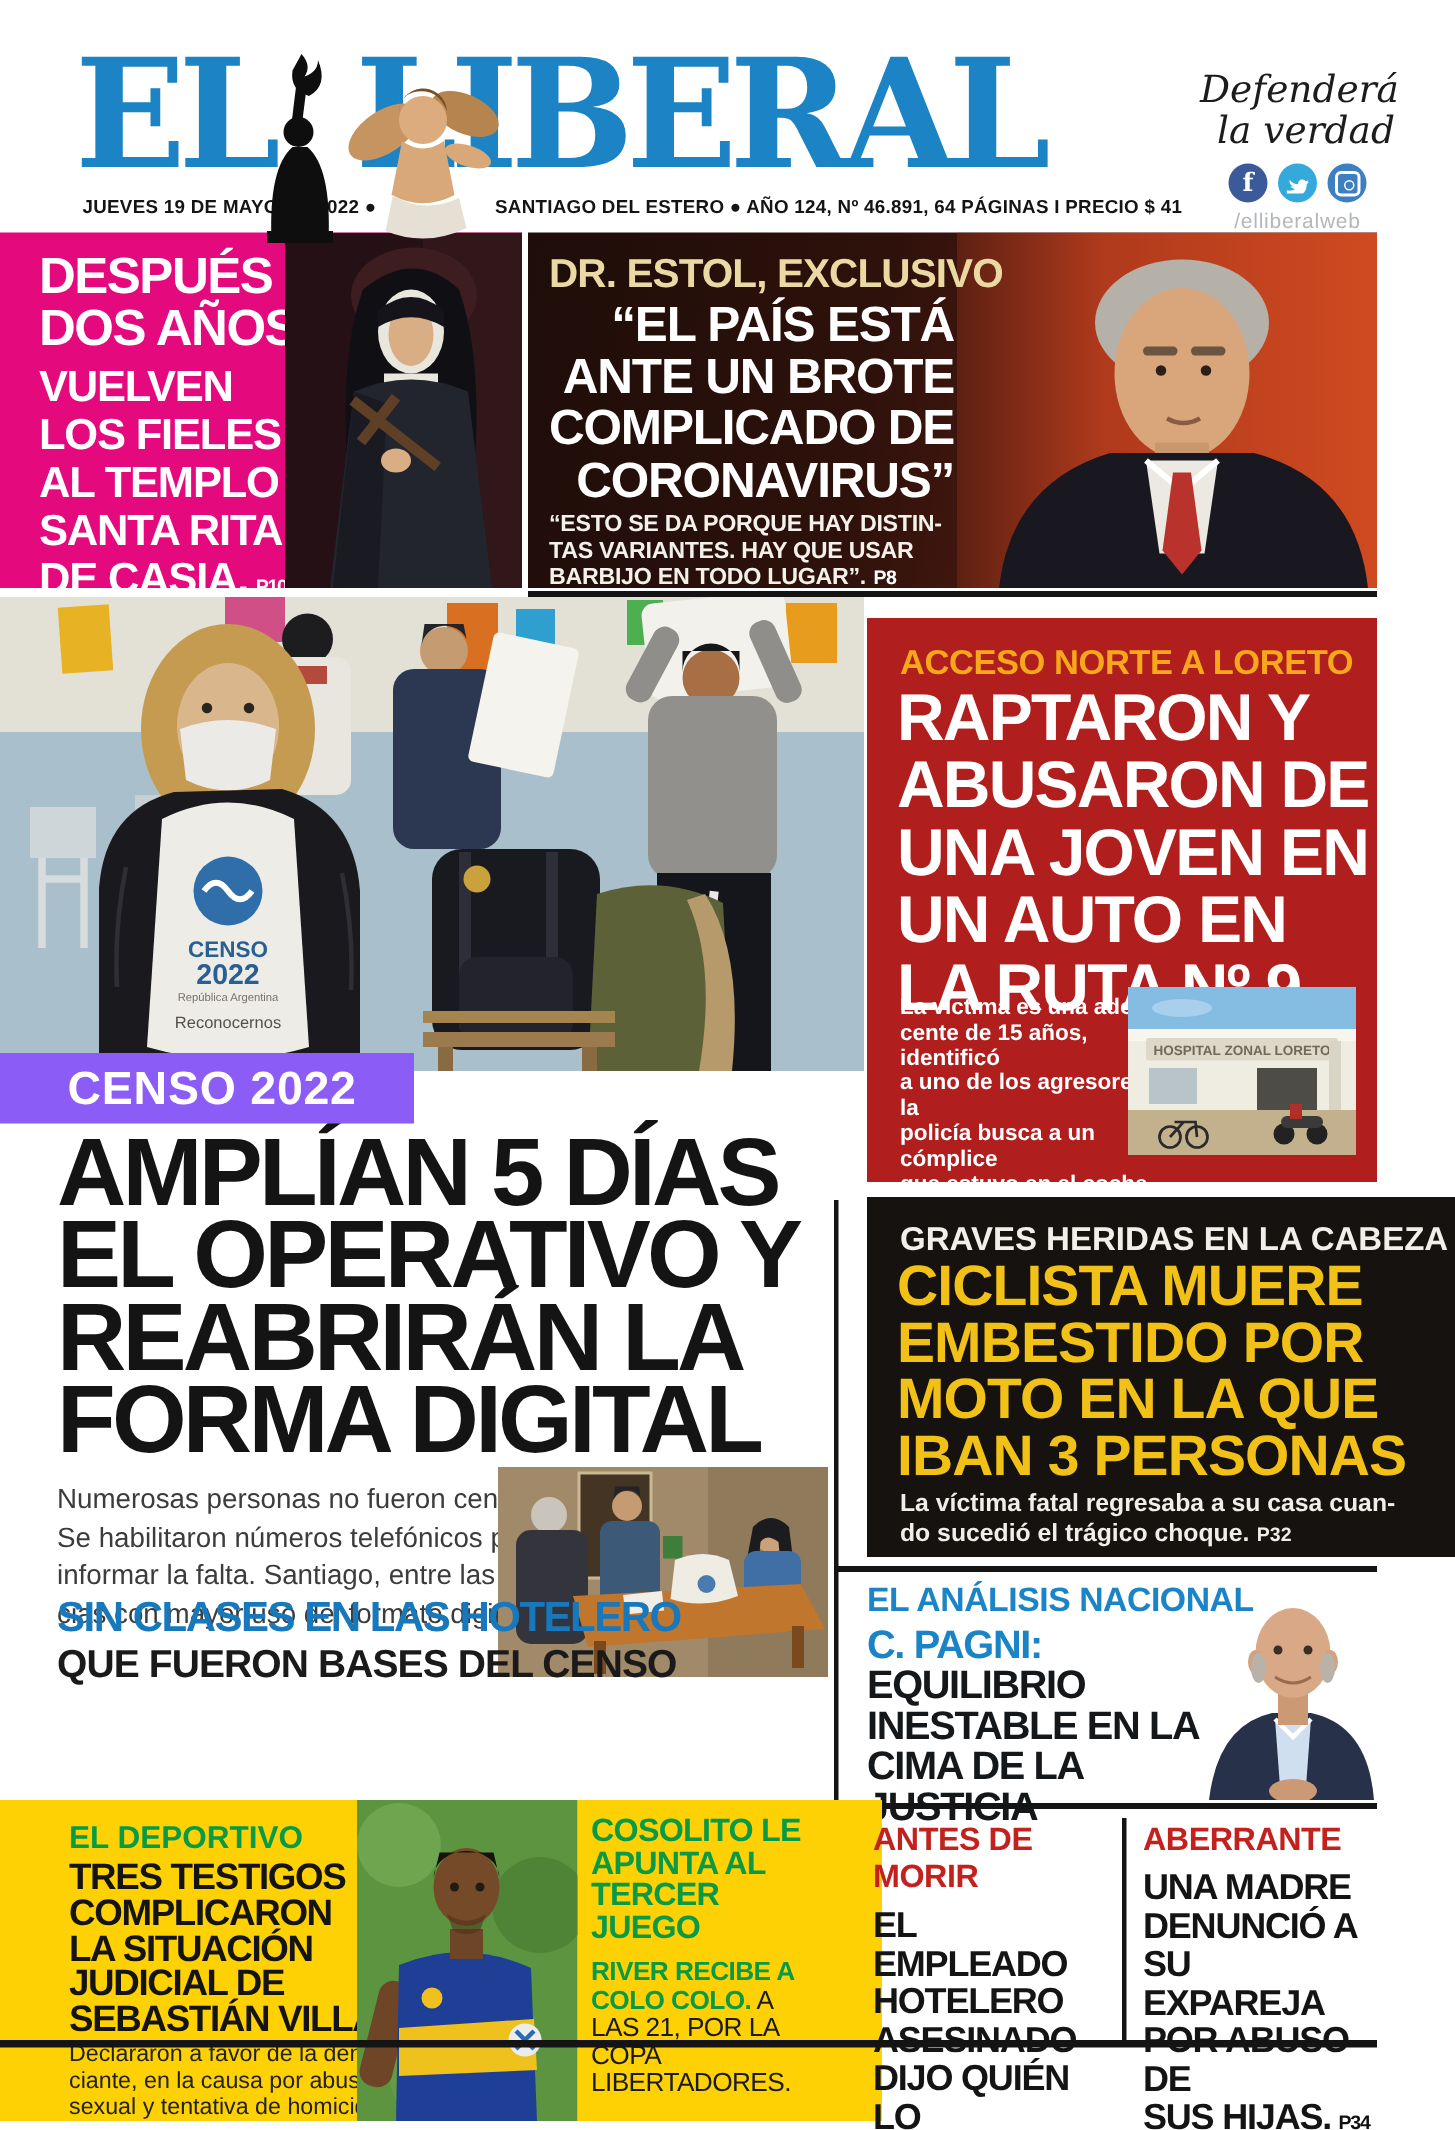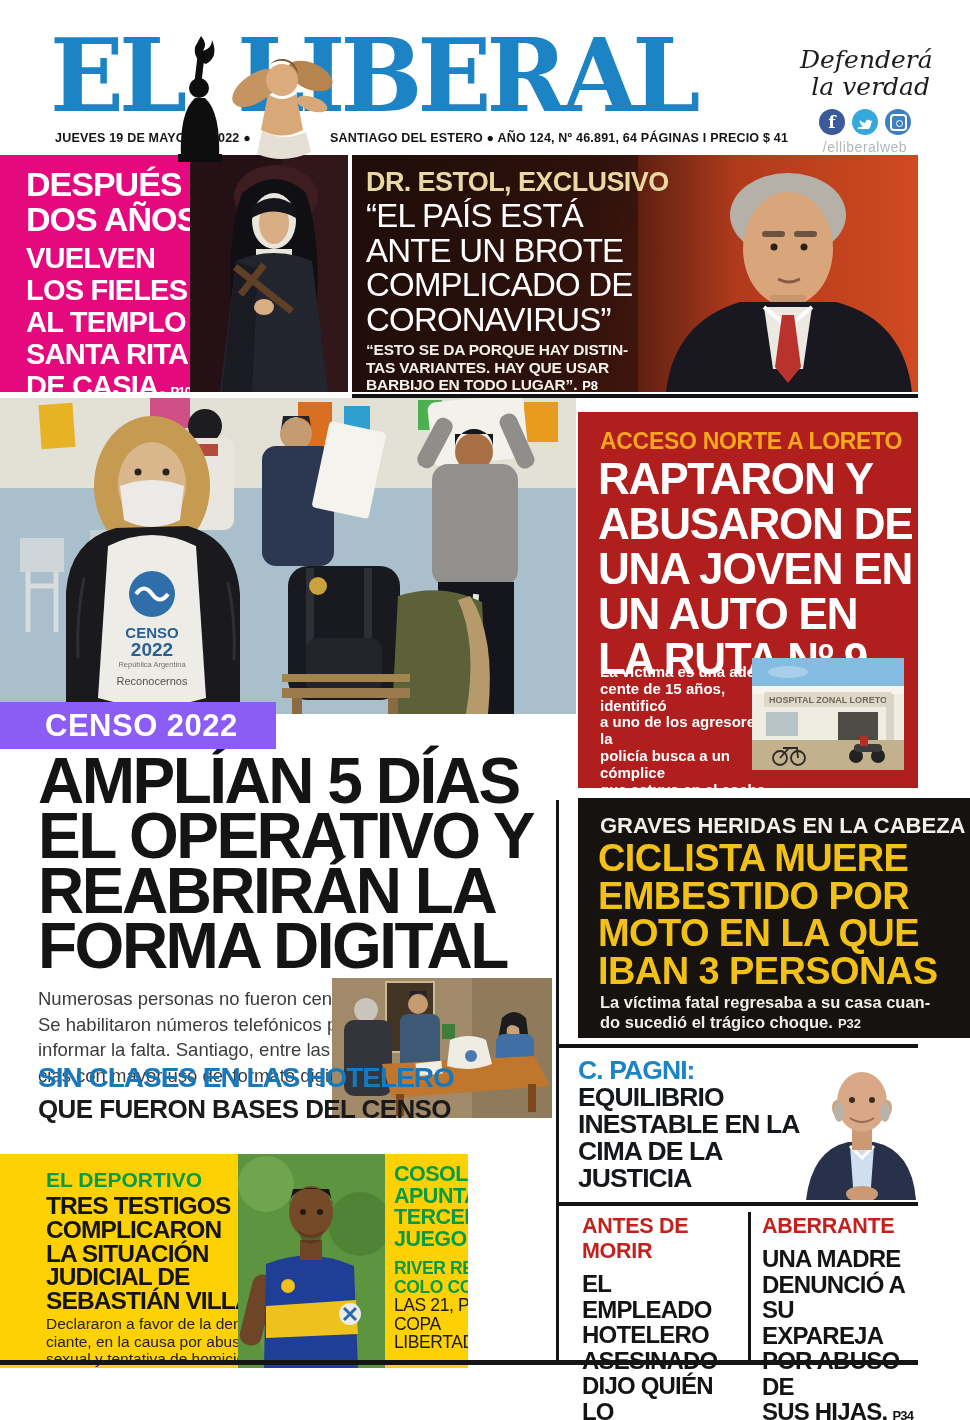--- a/index.html
+++ b/index.html
@@ -24,21 +24,21 @@
   .ig-dot{position:absolute;left:4px;top:4px;width:5px;height:5px;border:1.6px solid #fff;border-radius:50%;}
   .handle{margin-top:4px;font-size:14px;color:#b3b7ba;letter-spacing:.5px;}
 
   
   .pink-box{left:0;top:155px;width:348px;height:237px;background:#e40a7d;overflow:hidden;}
   .pink-h1{left:26px;top:12px;font-size:34px;line-height:1.04;font-weight:bold;color:#fff;letter-spacing:-1px;}
   .pink-h2{left:26px;top:88px;font-size:29px;line-height:1.1;font-weight:bold;color:#fff;letter-spacing:-.8px;}
   .estol-box{left:352px;top:155px;width:566px;height:237px;overflow:hidden;
              background:linear-gradient(100deg,#1e0d09 0%,#2e110b 40%,#471810 60%,#5e2012 75%);}
   .estol-kicker{left:14px;top:12px;font-size:27px;font-weight:bold;color:#ead9a2;letter-spacing:-.6px;}
-  .estol-head{left:14px;top:44px;font-size:33px;line-height:34.5px;font-weight:normal;color:#fff;letter-spacing:-.8px;}
+  .estol-head{left:14px;top:44px;font-size:33px;line-height:34.5px;font-weight:bold;color:#fff;letter-spacing:-.8px;text-align:right;}
   .estol-sub{left:14px;top:186px;font-size:15.5px;line-height:17.5px;font-weight:bold;color:#f3f1ea;letter-spacing:-.2px;}
   .rule{background:#141414;}
 
   
   .censo-strip{left:0;top:702px;width:276px;height:47px;background:#8b5cf6;z-index:6;}
   .censo-strip span{display:block;padding-left:45px;font-size:31px;line-height:47px;font-weight:bold;color:#fff;letter-spacing:.5px;}
   .censo-head{left:38px;top:754px;font-size:64px;line-height:55px;font-weight:bold;color:#141414;letter-spacing:-2.5px;}
   .censo-body{left:38px;top:986px;font-size:18.5px;line-height:25.5px;color:#3c3c3c;}
   .censo-sub-blue{left:38px;top:1062px;font-size:28px;font-weight:bold;color:#1778bc;letter-spacing:-1px;}
   .censo-sub-black{left:38px;top:1094px;font-size:26px;font-weight:bold;color:#1a1a1a;letter-spacing:-.6px;}
@@ -58,21 +58,21 @@
   .pagni-kicker{font-size:22.5px;font-weight:bold;color:#1b84c6;letter-spacing:-.3px;}
   .pagni-head{margin-top:3px;width:226px;font-size:26.5px;line-height:27px;font-weight:bold;letter-spacing:-.9px;}
   .pagni-name{color:#1b84c6;}
   .pagni-rest{color:#15181b;}
   .pagni-body{margin-top:6px;font-size:16px;line-height:19px;color:#222;}
 
   .bot-col .kicker-red{font-size:21.5px;font-weight:bold;color:#c2211e;letter-spacing:-.3px;}
   .bot-head{margin-top:7px;font-size:24px;line-height:25.5px;font-weight:bold;color:#141414;letter-spacing:-.8px;}
 
   
-  .yellow-box{left:0;top:1154px;width:468px;height:214px;background:#fdd103;overflow:hidden;}
+  .yellow-box{left:0;top:1200px;width:588px;height:214px;background:#fdd103;overflow:hidden;}
   .dep-kicker{left:46px;top:14px;font-size:21px;font-weight:bold;color:#079b46;}
   .dep-head{left:46px;top:40px;font-size:24.5px;line-height:23.8px;font-weight:bold;color:#141414;letter-spacing:-.9px;}
   .dep-body{left:46px;top:161px;font-size:15.5px;line-height:17.5px;color:#222;}
   .quimsa-col{left:394px;top:10px;width:150px;}
   .quimsa-green{font-size:21.5px;line-height:21.5px;font-weight:bold;color:#0a9a45;letter-spacing:-.5px;}
   .quimsa-black{font-size:20.5px;line-height:20.5px;font-weight:bold;color:#1a1a1a;letter-spacing:-.9px;}
   .river-p{margin-top:9px;font-size:17.5px;line-height:18.5px;letter-spacing:-.4px;}
   .river-green{font-weight:bold;color:#0a9a45;}
   .river-black{color:#1a1a1a;}
 
@@ -340,20 +340,21 @@
       <ellipse cx="58" cy="46" rx="25" ry="30" fill="#d9a987"></ellipse>
       <ellipse cx="33" cy="52" rx="5" ry="8" fill="#d2a280"></ellipse>
         <ellipse cx="83" cy="52" rx="5" ry="8" fill="#d2a280"></ellipse>
       <ellipse cx="35" cy="56" rx="5" ry="10" fill="#b8b2a8"></ellipse>
         <ellipse cx="81" cy="56" rx="5" ry="10" fill="#b8b2a8"></ellipse>
       <circle cx="48" cy="44" r="3" fill="#3a2e24"></circle>
         <circle cx="68" cy="44" r="3" fill="#3a2e24"></circle>
       <path d="M46 62 q12 8 24 0" stroke="#9a6a4e" stroke-width="2" fill="none"></path>
       <ellipse cx="58" cy="138" rx="16" ry="8" fill="#cb9a74"></ellipse>
     </svg>
+    <div class="pagni-kicker">EL ANÁLISIS NACIONAL</div>
     <div class="pagni-head"><span class="pagni-name">C. PAGNI:</span><span class="pagni-rest"> EQUILIBRIO INESTABLE EN LA CIMA DE LA JUSTICIA</span></div>
   </div>
   <div class="abs rule" style="left:558px;top:1202px;width:360px;height:3.5px;"></div>
 
   <div class="abs yellow-box">
     <div class="abs dep-kicker">EL DEPORTIVO</div>
     <div class="abs dep-head pre">TRES TESTIGOS
 COMPLICARON
 LA SITUACIÓN
 JUDICIAL DE

